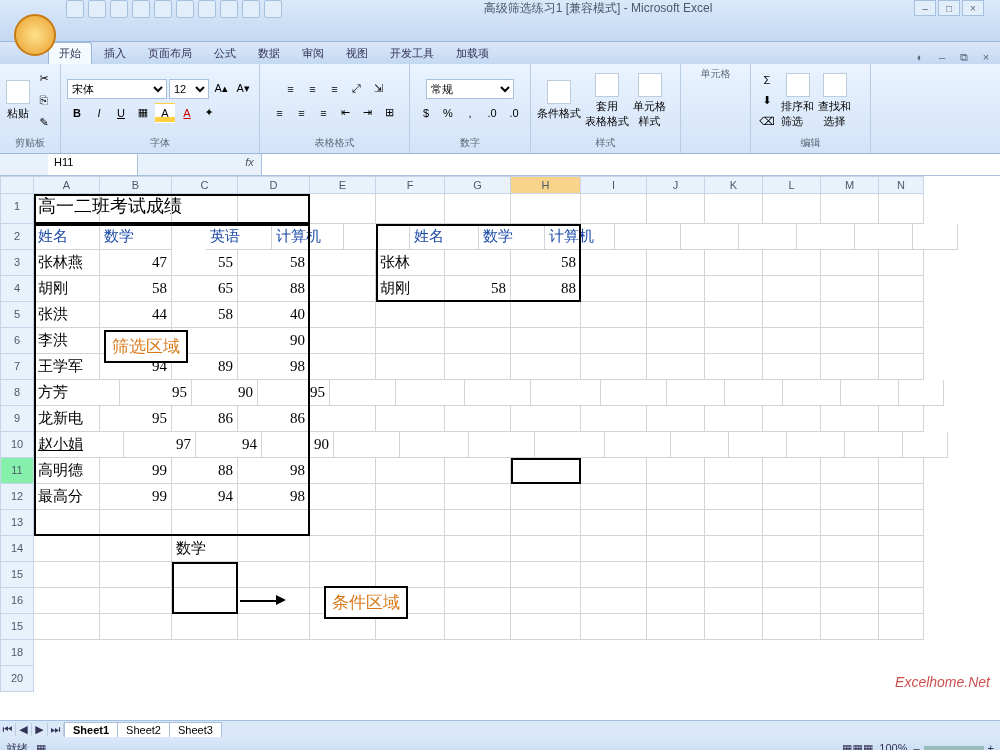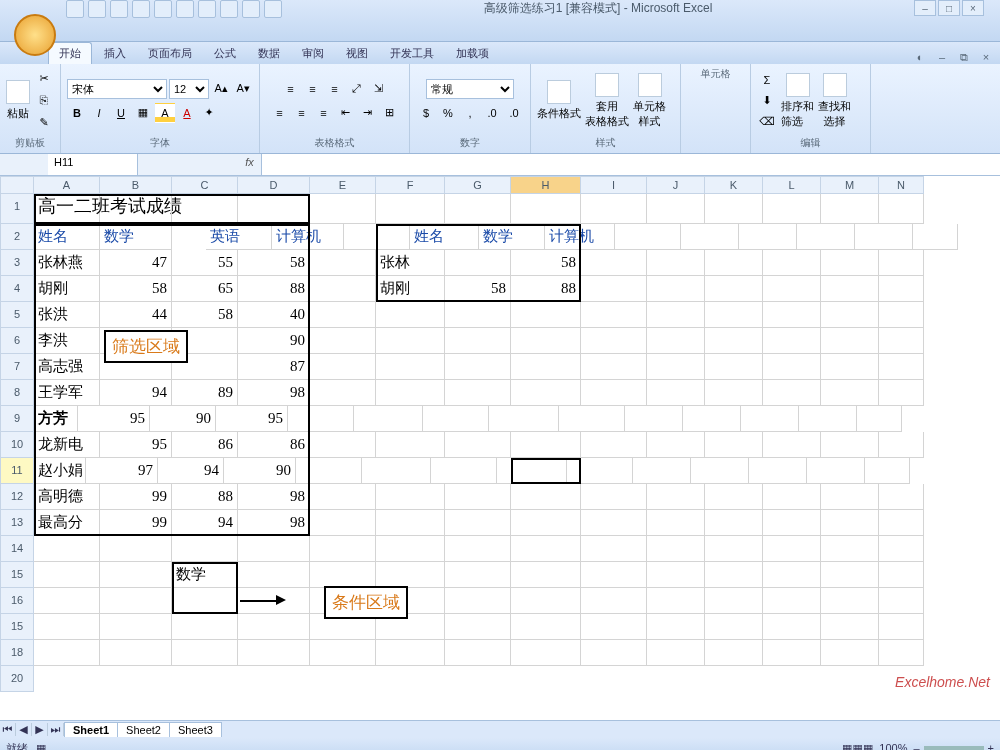--- a/index.html
+++ b/index.html
@@ -38,21 +38,21 @@
 .fx-lbl { width: 24px; text-align: center; font-style: italic; color: #555; padding: 2px 0; border-right: 1px solid #a7c0dd; }
 .fx-input { flex: 1; background: #fff; padding: 2px 4px; }
 
 
 .grid-area { position: relative; height: 544px; background: #fff; overflow: hidden; }
 .cols { display: flex; height: 18px; position: absolute; top:0; left:0; right:0; }
 .colhdr { border: 1px solid #c5d4e6; border-left: none; background: #e9f1fb; text-align: center; color: #4a5a6a; font-size: 11px; line-height: 17px; }
 .corner { width: 34px; border: 1px solid #c5d4e6; background: #e9f1fb; }
 .rows { position: absolute; top: 18px; left: 0; width: 34px; }
 .rowhdr { height: 26px; border: 1px solid #c5d4e6; border-top: none; background: #e9f1fb; text-align: center; color: #4a5a6a; font-size: 11px; line-height: 25px; }
-.rowhdr.active { background: #fef9c3; }
+.rowhdr.active { background: #86efac; }
 .colhdr.active { background: #f8d38a; }
 .cells { position: absolute; top: 18px; left: 34px; right: 0; bottom: 0; }
 .row { display: flex; height: 26px; }
 .row.tall { height: 30px; }
 .cell { border-right: 1px solid #d4d4d4; border-bottom: 1px solid #d4d4d4; line-height: 25px; padding: 0 4px; font-size: 15px; font-family: "SimSun","宋体",serif; white-space: nowrap; overflow: visible; }
 .cell.num { text-align: right; }
 .cell.hdr { color: #1a4aa8; }
 .title-cell { font-size: 18px; text-align: center; overflow: visible; }
 
 
@@ -371,53 +371,37 @@
         <div class="cell" style="width: 66px;"></div>
         <div class="cell" style="width: 70px;"></div>
         <div class="cell" style="width: 66px;"></div>
         <div class="cell" style="width: 58px;"></div>
         <div class="cell" style="width: 58px;"></div>
         <div class="cell" style="width: 58px;"></div>
         <div class="cell" style="width: 58px;"></div>
         <div class="cell" style="width: 45px;"></div>
       </div>
       <div class="row">
-        <div class="cell" style="width: 66px;">高志强</div>
-        <div class="cell num" style="width: 72px;"></div>
-        <div class="cell num" style="width: 66px;"></div>
-        <div class="cell num" style="width: 72px;">87</div>
-        <div class="cell" style="width: 66px;"></div>
-        <div class="cell" style="width: 69px;"></div>
-        <div class="cell" style="width: 66px;"></div>
-        <div class="cell" style="width: 70px;"></div>
-        <div class="cell" style="width: 66px;"></div>
-        <div class="cell" style="width: 58px;"></div>
-        <div class="cell" style="width: 58px;"></div>
-        <div class="cell" style="width: 58px;"></div>
-        <div class="cell" style="width: 58px;"></div>
-        <div class="cell" style="width: 45px;"></div>
-      </div>
-      <div class="row">
         <div class="cell" style="width: 66px;">王学军</div>
         <div class="cell num" style="width: 72px;">94</div>
         <div class="cell num" style="width: 66px;">89</div>
         <div class="cell num" style="width: 72px;">98</div>
         <div class="cell" style="width: 66px;"></div>
         <div class="cell" style="width: 69px;"></div>
         <div class="cell" style="width: 66px;"></div>
         <div class="cell" style="width: 70px;"></div>
         <div class="cell" style="width: 66px;"></div>
         <div class="cell" style="width: 58px;"></div>
         <div class="cell" style="width: 58px;"></div>
         <div class="cell" style="width: 58px;"></div>
         <div class="cell" style="width: 58px;"></div>
         <div class="cell" style="width: 45px;"></div>
       </div>
       <div class="row">
-        <div class="cell" style="width: 44px; font-weight: bold;">方芳</div>
+        <div class="cell" style="width: 86px;">方芳</div>
         <div class="cell num" style="width: 72px;">95</div>
         <div class="cell num" style="width: 66px;">90</div>
         <div class="cell num" style="width: 72px;">95</div>
         <div class="cell" style="width: 66px;"></div>
         <div class="cell" style="width: 69px;"></div>
         <div class="cell" style="width: 66px;"></div>
         <div class="cell" style="width: 70px;"></div>
         <div class="cell" style="width: 66px;"></div>
         <div class="cell" style="width: 58px;"></div>
         <div class="cell" style="width: 58px;"></div>
@@ -435,21 +419,21 @@
         <div class="cell" style="width: 66px;"></div>
         <div class="cell" style="width: 70px;"></div>
         <div class="cell" style="width: 66px;"></div>
         <div class="cell" style="width: 58px;"></div>
         <div class="cell" style="width: 58px;"></div>
         <div class="cell" style="width: 58px;"></div>
         <div class="cell" style="width: 58px;"></div>
         <div class="cell" style="width: 45px;"></div>
       </div>
       <div class="row">
-        <div class="cell" style="width: 52px;">赵小娟</div>
+        <div class="cell" style="width: 90px; text-decoration: underline;">赵小娟</div>
         <div class="cell num" style="width: 72px;">97</div>
         <div class="cell num" style="width: 66px;">94</div>
         <div class="cell num" style="width: 72px;">90</div>
         <div class="cell" style="width: 66px;"></div>
         <div class="cell" style="width: 69px;"></div>
         <div class="cell" style="width: 66px;"></div>
         <div class="cell" style="width: 70px;"></div>
         <div class="cell" style="width: 66px;"></div>
         <div class="cell" style="width: 58px;"></div>
         <div class="cell" style="width: 58px;"></div>

